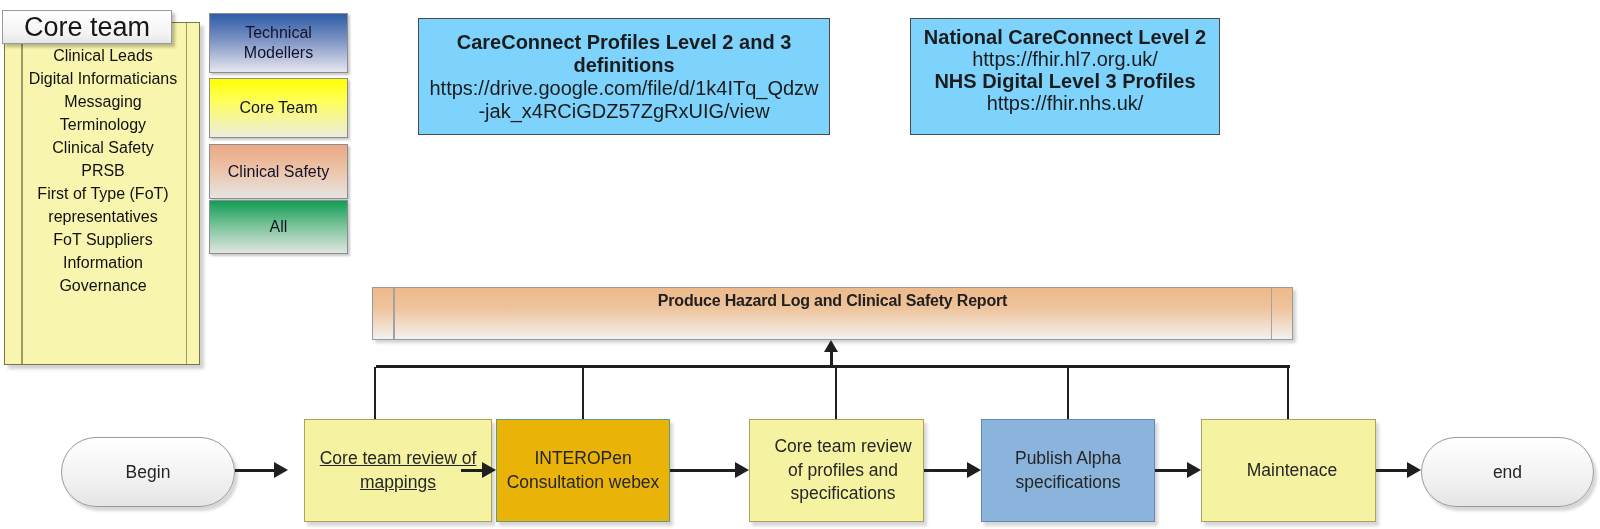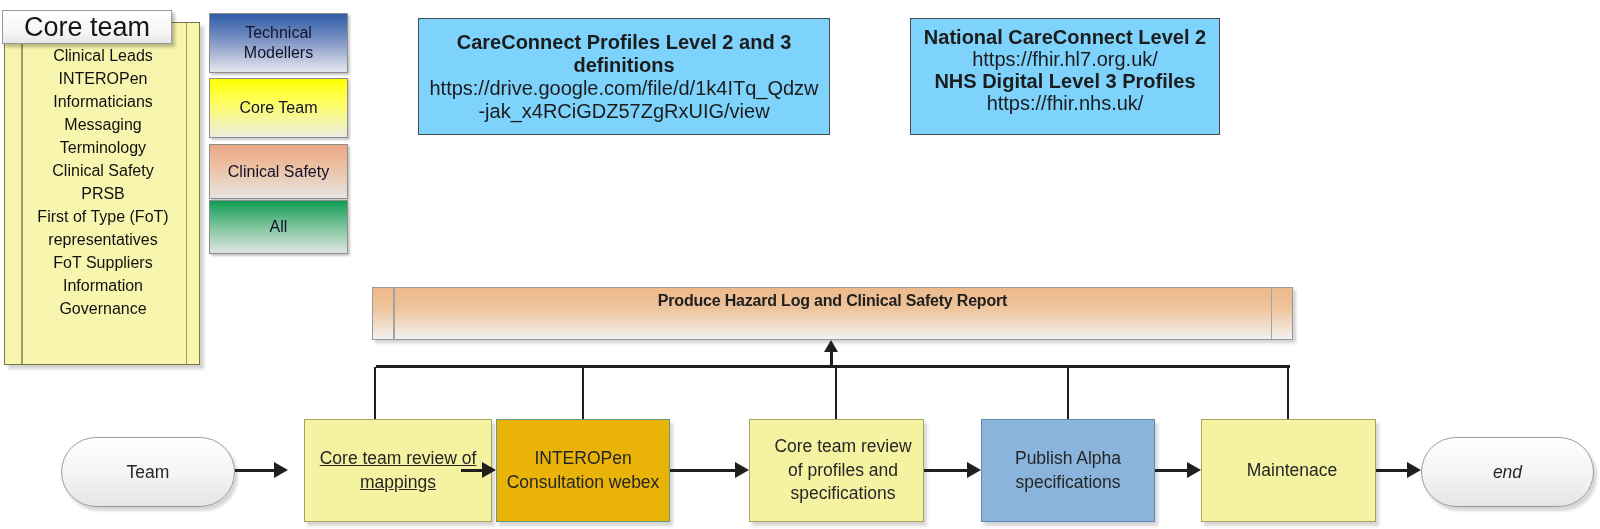--- a/index.html
+++ b/index.html
@@ -70,21 +70,21 @@
 </head>
 <body>
 
 <div id="stage">
 
   <div class="abs panel">
     <div class="panel-line left"></div>
     <div class="panel-line right"></div>
     <div class="member-list">
       <div>Clinical Leads</div>
-      <div>INTEROPen Informaticians</div>
+      <div>Digital Informaticians</div>
       <div>Messaging</div>
       <div>Terminology</div>
       <div>Clinical Safety</div>
       <div>PRSB</div>
       <div>First of Type (FoT) representatives</div>
       <div>FoT Suppliers</div>
       <div>Information Governance</div>
     </div>
   </div>
   <div class="abs title-box">Core team</div>
@@ -122,38 +122,38 @@
   <div class="abs cline hline"></div>
   <div class="abs cline vdrop" style="left:374px;"></div>
   <div class="abs cline vdrop" style="left:582px;"></div>
   <div class="abs cline vdrop" style="left:835px;"></div>
   <div class="abs cline vdrop" style="left:1067px;"></div>
   <div class="abs cline vdrop" style="left:1287px;"></div>
   <div class="abs cline upline"></div>
   <div class="abs uphead"></div>
 
   <div class="abs terminator" style="left:61px;width:174px;">
-    <span>Team</span>
+    <span>Begin</span>
   </div>
   <div class="abs shape s-yellow" style="left:304px;width:188px;text-decoration:underline;">
     <span>Core team review of mappings</span>
   </div>
   <div class="abs shape s-green" style="left:496px;width:174px;">
     <span>INTEROPen Consultation webex</span>
   </div>
   <div class="abs shape s-yellow" style="left:749px;width:175px;padding-left:18px;">
     <span>Core team review of profiles and specifications</span>
   </div>
   <div class="abs shape s-blue" style="left:981px;width:174px;">
     <span>Publish Alpha specifications</span>
   </div>
   <div class="abs shape s-yellow" style="left:1201px;width:175px;padding-left:12px;">
     <span>Maintenace</span>
   </div>
-  <div class="abs terminator" style="left:1421px;width:173px;font-style:italic;">
+  <div class="abs terminator" style="left:1421px;width:173px;">
     <span>end</span>
   </div>
 
   <div class="abs cline aline" style="left:235px;width:39px;"></div>
   <div class="abs ahead" style="left:274px;"></div>
 
   <div class="abs cline aline" style="left:461px;width:21px;"></div>
   <div class="abs ahead" style="left:482px;"></div>
 
   <div class="abs cline aline" style="left:670px;width:65px;"></div>

